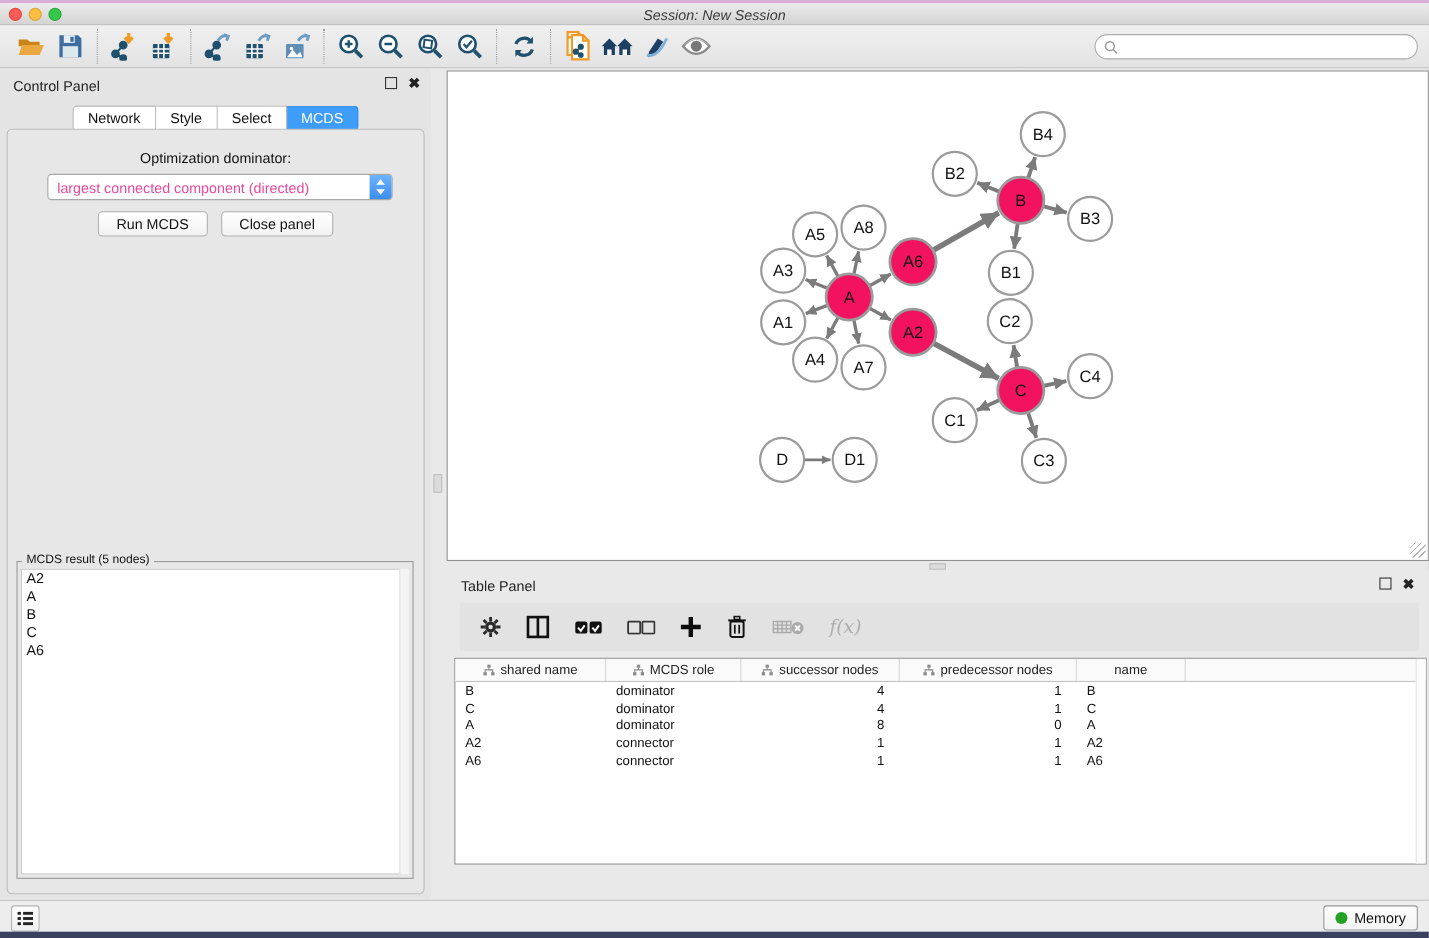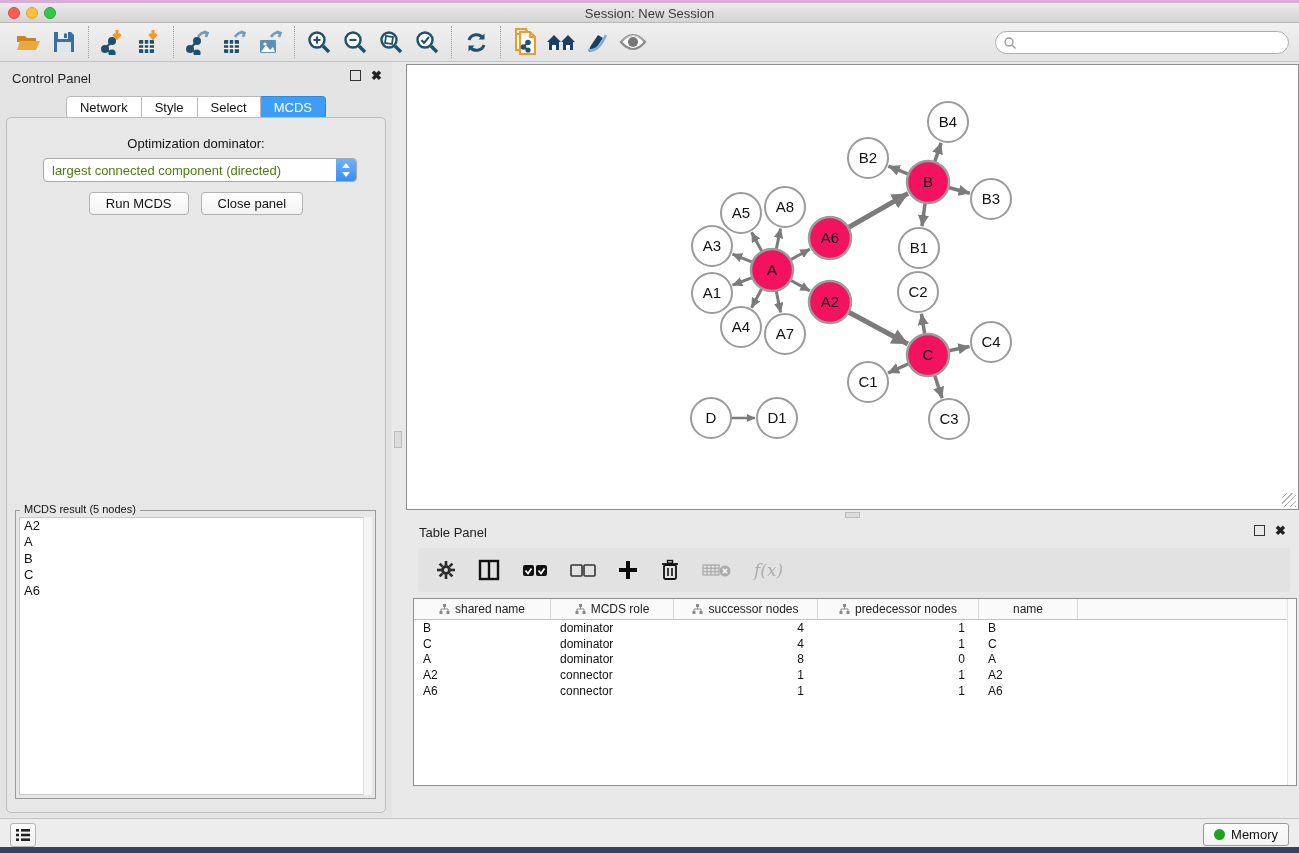--- a/index.html
+++ b/index.html
@@ -3,21 +3,21 @@
 <meta charset="utf-8">
 <style>
   * { margin:0; padding:0; box-sizing:border-box; }
   body { font-family:"Liberation Sans", sans-serif; background:#444; }
   .screen { position:relative; width:1299px; height:853px; background:#e9e9e9; overflow:hidden; font-family:"Liberation Sans", sans-serif; }
   .strip-top { position:absolute; left:0; top:0; width:1299px; height:3px; background:#d9aed6; }
   .strip-bottom { position:absolute; left:0; top:847px; width:1299px; height:6px; background:#3a4160; }
 
   
   .titlebar { position:absolute; left:0; top:3px; width:1299px; height:20px;
-    background:linear-gradient(#ebebeb,#d4d4d4); border-bottom:1px solid #b9b9b9; }
+    background:linear-gradient(#ebebeb,#d4d4d4); border-bottom:1px solid #b9b9b9;font-style:italic; }
   .tl { position:absolute; top:4px; width:12px; height:12px; border-radius:50%; }
   .tl.red { left:8px; background:#fc5b57; border:1px solid #e2463f; }
   .tl.yel { left:26px; background:#fdbe41; border:1px solid #e0a334; }
   .tl.grn { left:44px; background:#34c84a; border:1px solid #2aa538; }
   .titlebar .title { position:absolute; left:0; right:0; top:3px; text-align:center; font-size:13px; color:#3a3a3a; }
 
   
   .toolbar { position:absolute; left:0; top:23px; width:1299px; height:39px;
     background:linear-gradient(#f0f0f0,#e3e3e3); border-bottom:1px solid #c4c4c4;
     display:flex; align-items:center; padding-left:10px; }
@@ -35,21 +35,21 @@
   .float-ic { width:11px; height:11px; border:1.5px solid #333; display:inline-block; }
   .close-ic { font-size:13px; font-weight:bold; color:#222; line-height:11px; }
   .cp-tabs { position:absolute; left:0; right:0; top:34px; display:flex; justify-content:center; }
   .seg { border:1px solid #b9b9b9; background:#fff; font-size:13px; color:#111; padding:3px 13px; border-left-width:0; }
   .seg:first-child { border-left-width:1px; border-radius:4px 0 0 4px; }
   .seg:last-child { border-radius:0 4px 4px 0; }
   .seg.active { background:#3e9df8; border-color:#2f88e0; color:#fff; }
   .cp-body { position:absolute; left:6px; right:6px; top:55px; bottom:4px; border:1px solid #bdbdbd; border-radius:5px; background:#e7e7e7; }
   .opt-label { position:absolute; left:0; right:0; top:18px; text-align:center; font-size:13px; color:#111; }
   .combo { position:absolute; left:36px; top:40px; width:314px; height:24px; background:#fff; border:1px solid #a9a9a9; border-radius:4px; display:flex; align-items:center; }
-  .combo .val { flex:1; font-size:13px; padding-left:8px; color:#4d7c0f; white-space:nowrap; overflow:hidden; }
+  .combo .val { flex:1; font-size:13px; padding-left:8px; color:#ec4899; white-space:nowrap; overflow:hidden; }
   .combo .stepper { width:20px; height:22px; background:linear-gradient(#6db3fb,#3b8df0); border-radius:0 3px 3px 0; position:relative; }
   .stepper:before, .stepper:after { content:""; position:absolute; left:6px; border-left:4px solid transparent; border-right:4px solid transparent; }
   .stepper:before { top:4px; border-bottom:5px solid #fff; }
   .stepper:after { bottom:4px; border-top:5px solid #fff; }
   .cp-btnrow { position:absolute; left:0; right:0; top:74px; display:flex; justify-content:center; gap:12px; }
   .mac-btn { background:linear-gradient(#fff,#f2f2f2); border:1px solid #b3b3b3; border-radius:4px; font-size:13px; color:#111; padding:3px 16px; }
   .fieldset { position:absolute; left:8px; right:9px; top:392px; bottom:13px; border:1px solid #9a9a9a; }
   .fieldset .legend { position:absolute; top:-8px; left:4px; background:#e7e7e7; padding:0 4px; font-size:11px; color:#111; }
   .result-list { position:absolute; left:3px; right:3px; top:6px; bottom:3px; background:#fff; border:1px solid #c9c9c9; overflow:hidden; }
   .result-list .item { font-size:13px; color:#111; line-height:16.3px; padding-left:4px; }

